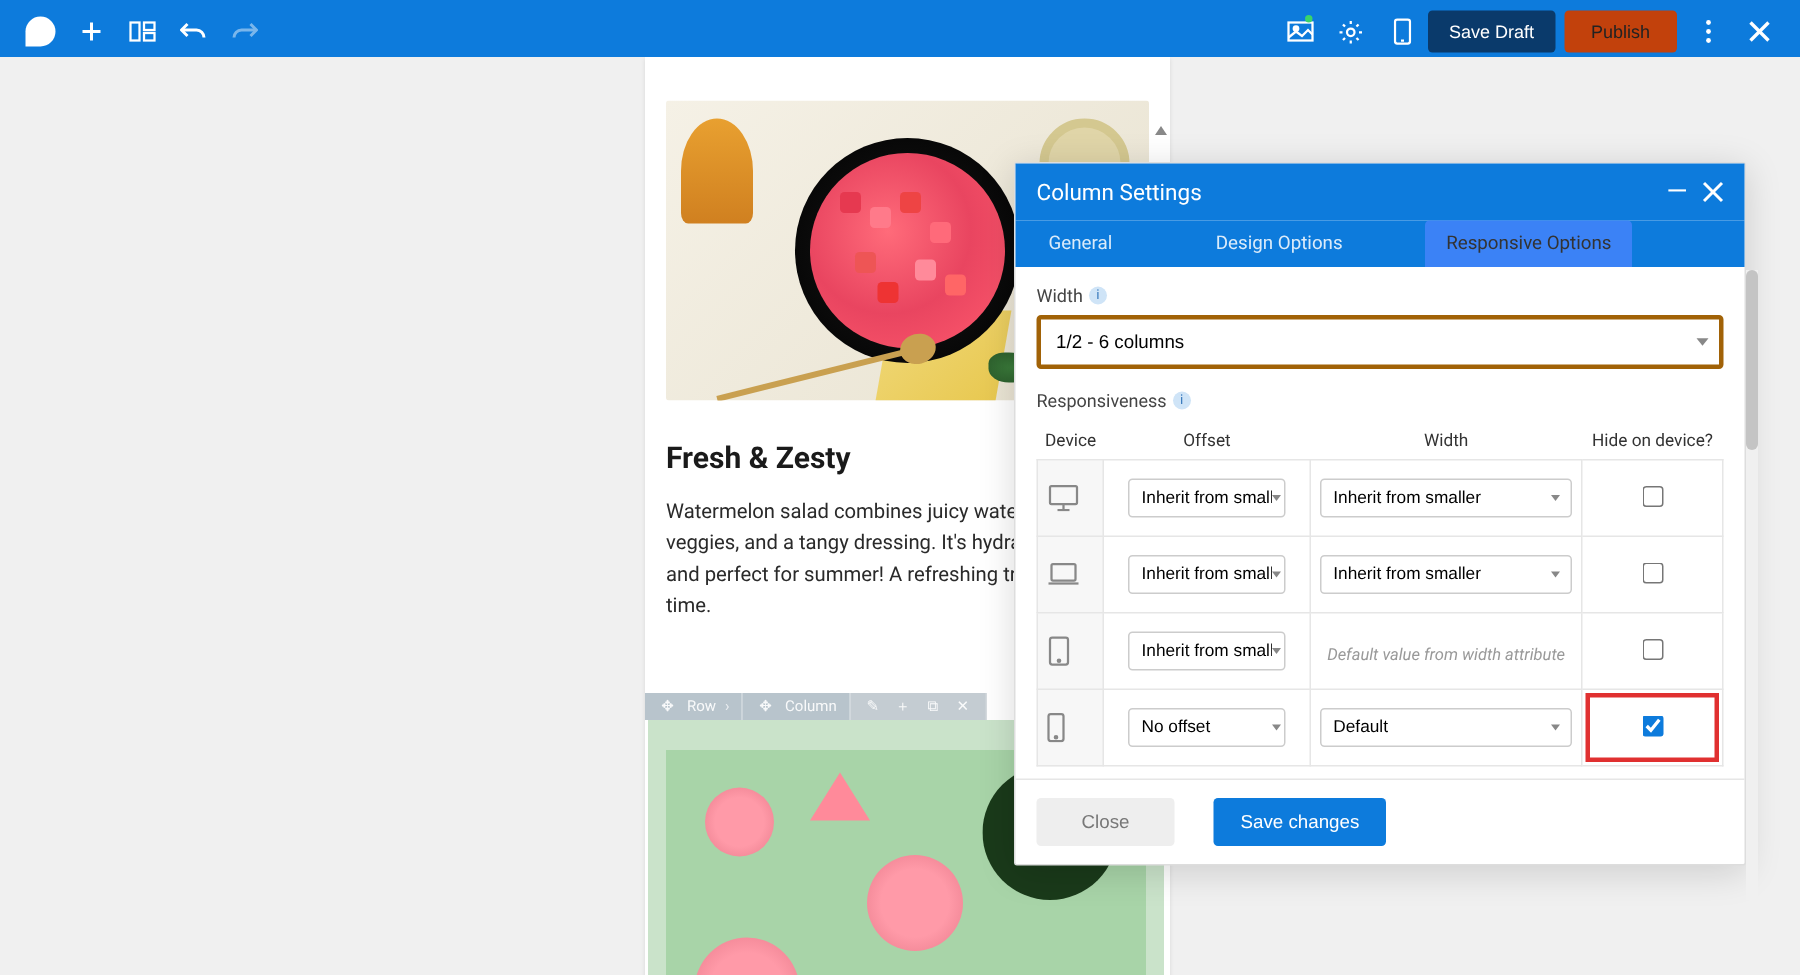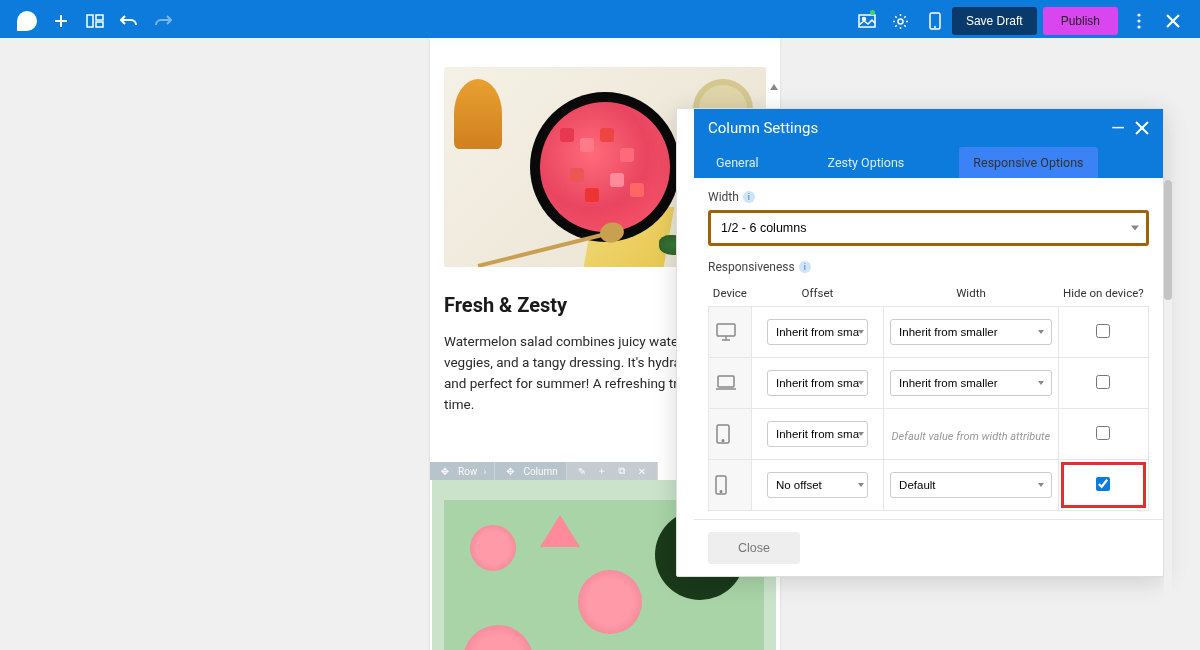--- a/index.html
+++ b/index.html
@@ -3,21 +3,21 @@
 <meta charset="utf-8">
 <style>
   * { box-sizing: border-box; margin: 0; padding: 0; }
   body { font-family: -apple-system, BlinkMacSystemFont, "Segoe UI", Roboto, Arial, sans-serif; background: #f0f0f0; width: 1200px; height: 650px; overflow: hidden; position: relative; }
 
   .topbar { background: #0d7bdc; height: 38px; display: flex; align-items: flex-end; justify-content: space-between; padding: 0 10px; }
   .topbar-left, .topbar-right { display: flex; align-items: center; gap: 0; }
   .topbar .tbtn { width: 34px; height: 34px; display:flex; align-items:center; justify-content:center; color:#fff; cursor:pointer; }
   .topbar .logo { width:20px; height:20px; border-radius:50% 50% 50% 0; background:#fff; }
   .save-draft { background:#0a3a6b; color:#fff; border:none; padding:7px 14px; font-size:12px; border-radius:3px; cursor:pointer; margin-right:6px;}
-  .publish { background:#d946ef; color:#222; border:none; padding:7px 18px; font-size:12px; border-radius:3px; cursor:pointer; margin-right:4px;}
+  .publish { background:#c2410c; color:#222; border:none; padding:7px 18px; font-size:12px; border-radius:3px; cursor:pointer; margin-right:4px;}
 
   .canvas { position:absolute; top:38px; bottom:0; left:0; right:0; background:#f0f0f0; overflow:hidden;}
   .page { position:absolute; left:430px; top:0; width:350px; background:#fff; padding:14px 14px 0 14px; height:650px; box-shadow:0 1px 3px rgba(0,0,0,0.1);}
   .hero-img { width:100%; height:200px; border-radius:2px; position:relative; overflow:hidden; margin-top:15px;}
   .hero-bg { position:absolute; inset:0; background:linear-gradient(135deg,#f5f1e6 0%, #e8e2d0 100%); }
   .bowl { position:absolute; left:50%; top:50%; transform:translate(-50%,-50%); width:150px; height:150px; border-radius:50%; background:radial-gradient(circle at 50% 50%, #1a1a1a 0%, #000 100%); }
   .salad { position:absolute; left:50%; top:50%; transform:translate(-50%,-50%); width:130px; height:130px; border-radius:50%; background:radial-gradient(circle at 40% 40%, #ff6b7a 0%, #e94560 50%, #ff5a6e 100%); }
   .salad::before,.salad::after{content:'';position:absolute;border-radius:3px;}
   .salad::before{left:15%;top:20%;width:14px;height:14px;background:#e63950;box-shadow:20px 10px 0 #ff7a8a, 40px 0px 0 #e44,60px 20px 0 #ff6a7a, 10px 40px 0 #e55,50px 45px 0 #ff8a9a,25px 60px 0 #e33, 70px 55px 0 #f66;}
   .lime1{position:absolute;right:8%;top:28%;width:26px;height:26px;border-radius:50%;background:radial-gradient(circle,#d4f0a0 40%,#8bc34a 41%);}
@@ -42,21 +42,21 @@
   .sec2-img { width:320px; height:250px; margin:20px auto 0; background:#a8d4a8; position:relative;}
   .wm{position:absolute;border-radius:50%;}
   .wm1{left:8%;top:10%;width:46px;height:46px;background:radial-gradient(circle,#ff9aa8 50%,#e87a8a 100%);}
   .wm2{left:6%;top:50%;width:70px;height:70px;background:radial-gradient(circle,#ff9aa8 50%,#e87a8a 100%);}
   .wm3{left:42%;top:28%;width:64px;height:64px;background:radial-gradient(circle,#ff9aa8 50%,#e87a8a 100%);}
   .wm4{right:6%;top:4%;width:90px;height:90px;background:radial-gradient(circle, #2a4a2a 0%, #1a3a1a 40%),repeating-linear-gradient(30deg,#1a3a1a 0 5px,#3a6a3a 5px 10px);}
   .tri{position:absolute;width:0;height:0;}
   .tri1{left:30%;top:6%;border-left:20px solid transparent;border-right:20px solid transparent;border-bottom:32px solid #ff8a9a;}
 
   
-  .panel { position:absolute; right:36px; top:108px; width:488px; background:#fff; border:1px solid #ddd; box-shadow:0 4px 24px rgba(0,0,0,0.15); border-radius:2px;padding-left:17px; }
+  .panel { position:absolute; right:36px; top:108px; width:488px; background:#fff; border:1px solid #ddd; box-shadow:0 4px 24px rgba(0,0,0,0.15); border-radius:2px; }
   .panel-head { background:#0d7bdc; color:#fff; padding:10px 14px; display:flex; justify-content:space-between; align-items:center; font-size:15px; font-weight:400;}
   .panel-head-actions{display:flex;gap:10px;align-items:center;}
   .tabs { display:flex; background:#0d7bdc; padding-left:8px;gap:41px;}
   .tab { padding:8px 14px; font-size:12.5px; color:rgba(255,255,255,0.85); cursor:pointer;}
   .tab.active { background:#3b82f6; color:#333; border-radius:3px 3px 0 0;}
   .panel-body { padding:10px 14px 8px; max-height:360px; overflow:auto;}
   .panel-body .lbl { font-size:12px; color:#444; display:flex; align-items:center; gap:4px; margin:2px 0 6px;}
   .info-dot{display:inline-block;width:12px;height:12px;border-radius:50%;background:#cfe4f7;color:#3a7abd;font-size:9px;line-height:12px;text-align:center;}
   .sel { width:100%; padding:8px 10px; border:3px solid #a16207; border-radius:3px; font-size:12.5px; background:#fff; appearance:none; position:relative;}
   .sel-wrap{position:relative;}
@@ -217,21 +217,21 @@
       <span style="cursor:pointer">
           <svg width="14" height="14" viewBox="0 0 14 14" stroke="#fff" stroke-width="2">
             <line x1="1" y1="1" x2="13" y2="13"></line>
             <line x1="13" y1="1" x2="1" y2="13"></line>
           </svg>
         </span>
     </div>
   </div>
   <div class="tabs">
     <div class="tab">General</div>
-    <div class="tab">Zesty Options</div>
+    <div class="tab">Design Options</div>
     <div class="tab active">Responsive Options</div>
   </div>
   <div class="panel-body">
     <div class="lbl">
         <span>Width</span>
         <span class="info-dot">i</span>
       </div>
     <div class="sel-wrap">
       <select class="sel"><option>1/2 - 6 columns</option></select>
     </div>
@@ -292,18 +292,19 @@
             </td>
           <td><div class="cell-sel-wrap"><select class="cell-sel"><option>No offset</option></select></div></td>
           <td><div class="cell-sel-wrap" style="width:100%"><select class="cell-sel" style="width:100%"><option>Default</option></select></div></td>
           <td class="hl-cell"><div class="hl-box"></div><input type="checkbox" class="chk" checked="" style="position: relative; accent-color: rgb(13, 123, 220);"></td>
         </tr>
       </tbody>
     </table>
   </div>
   <div class="panel-foot">
     <button class="btn-close">Close</button>
+    <button class="btn-save">Save changes</button>
   </div>
 </div>
 
 <div class="scrollbar-r">
     <div class="scroll-thumb"></div>
   </div>
 
 </body></html>

